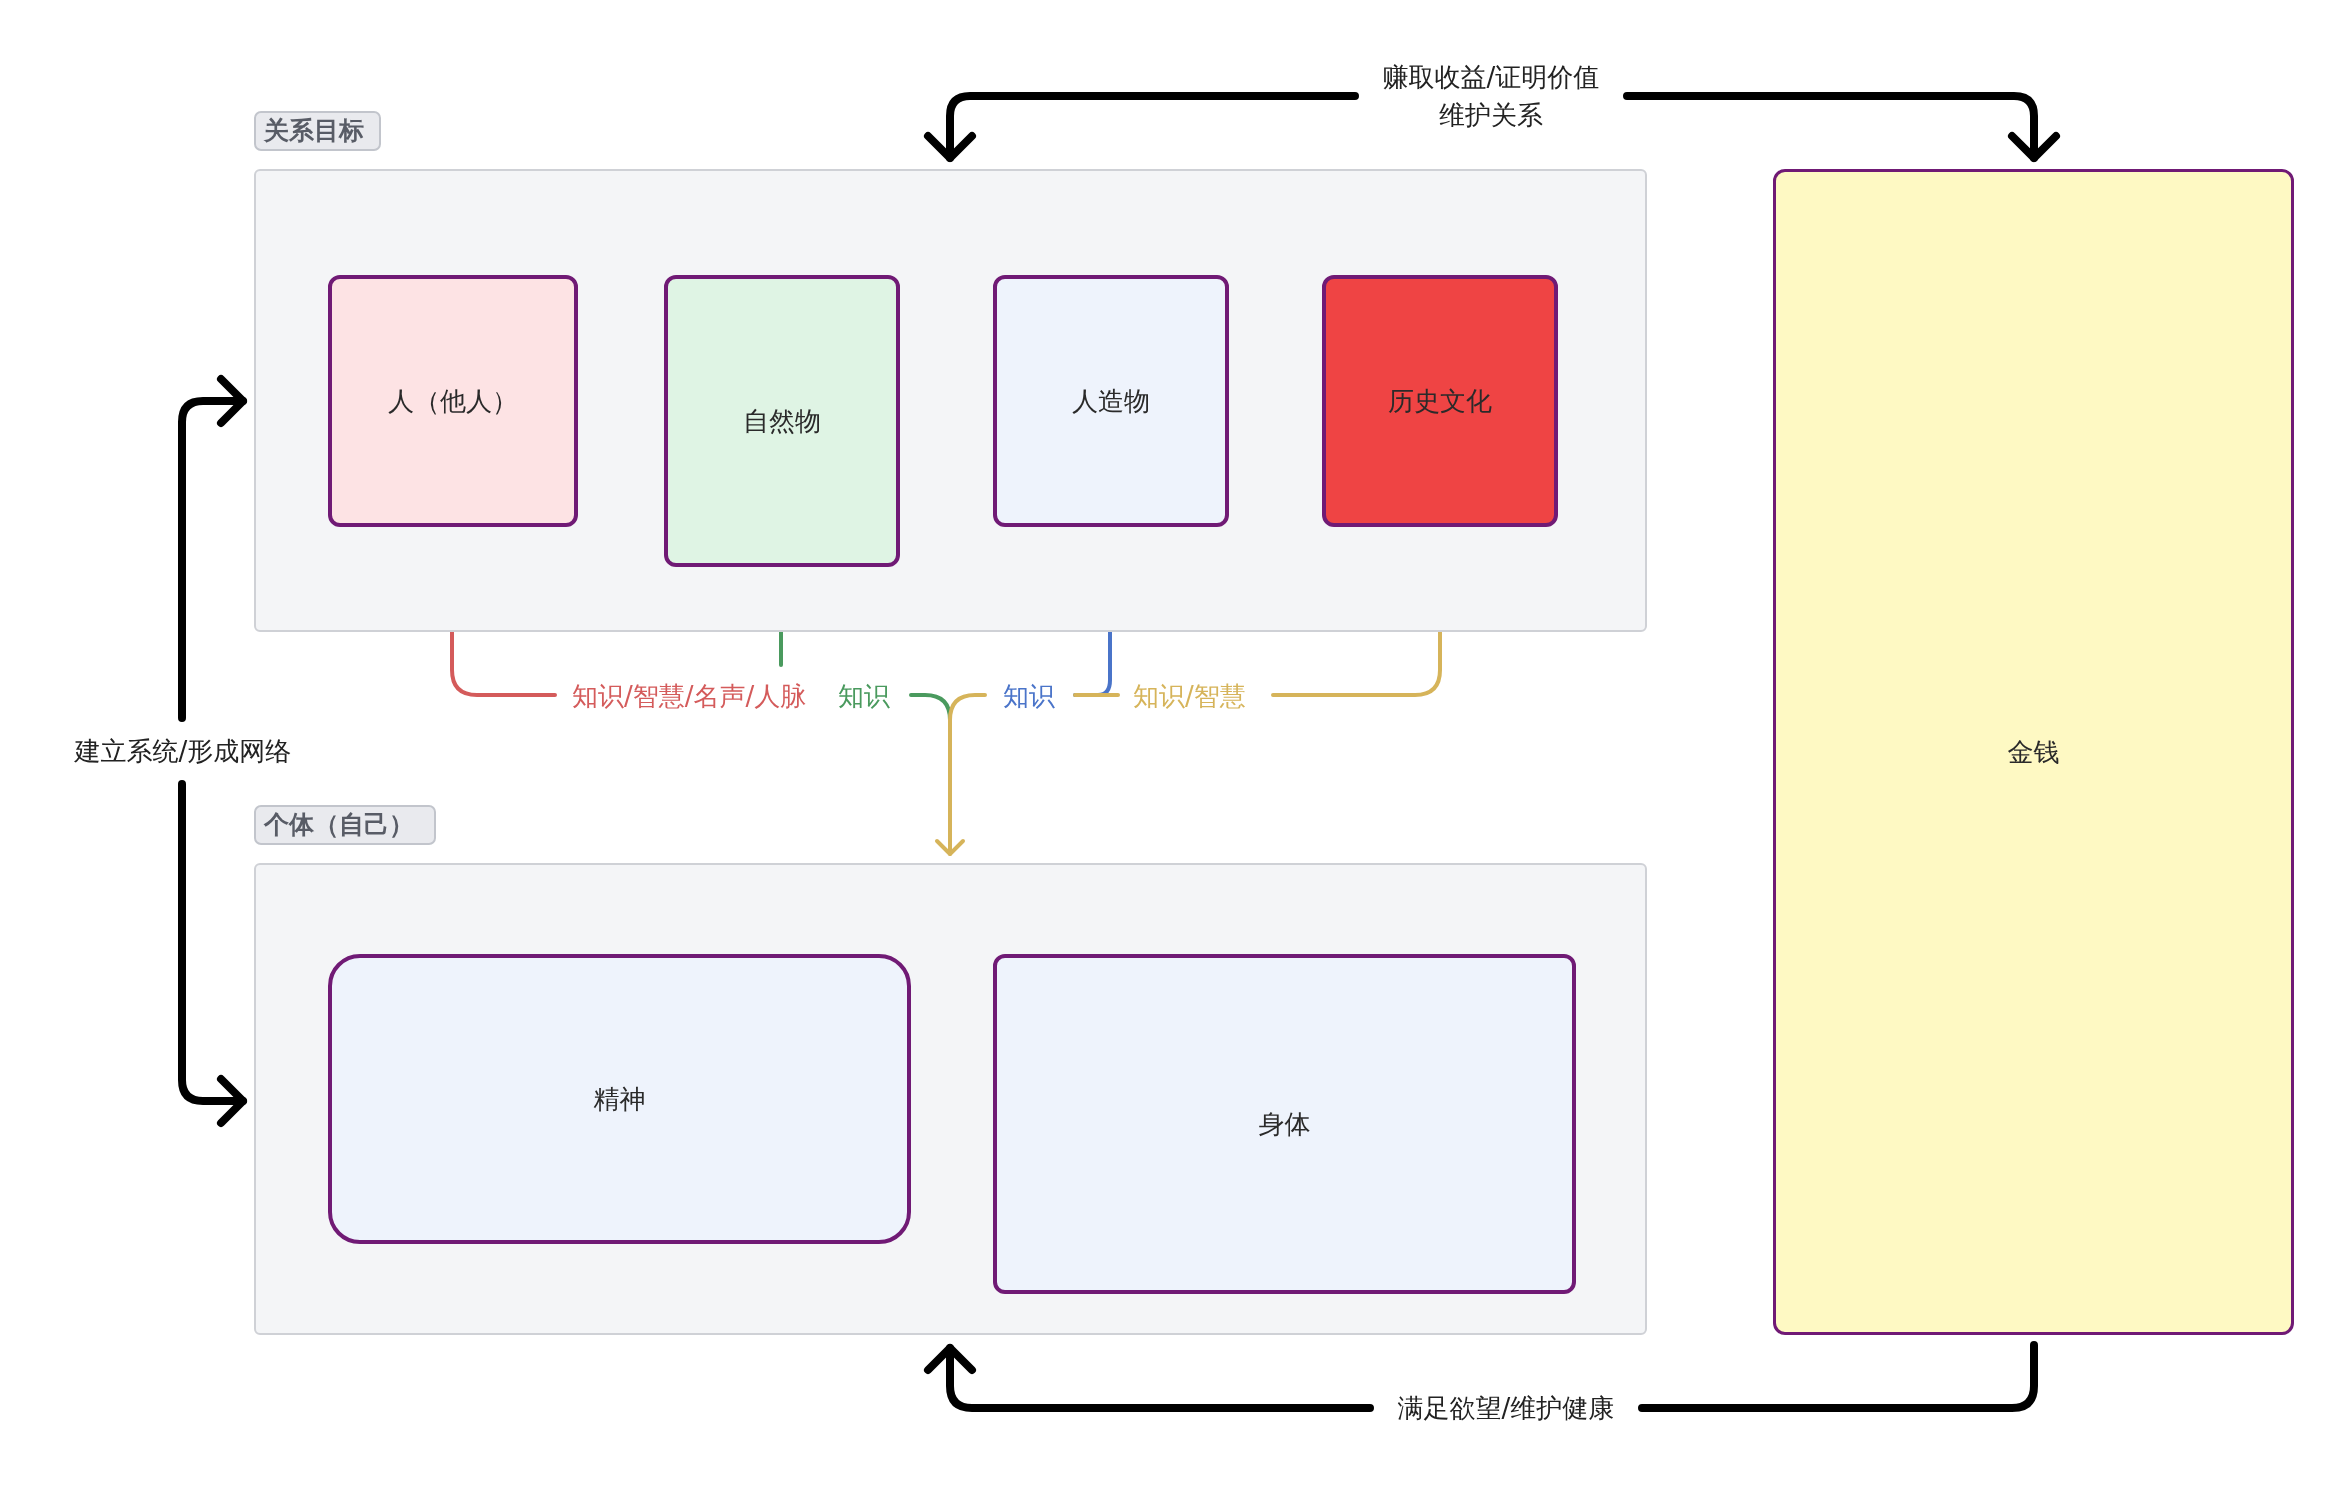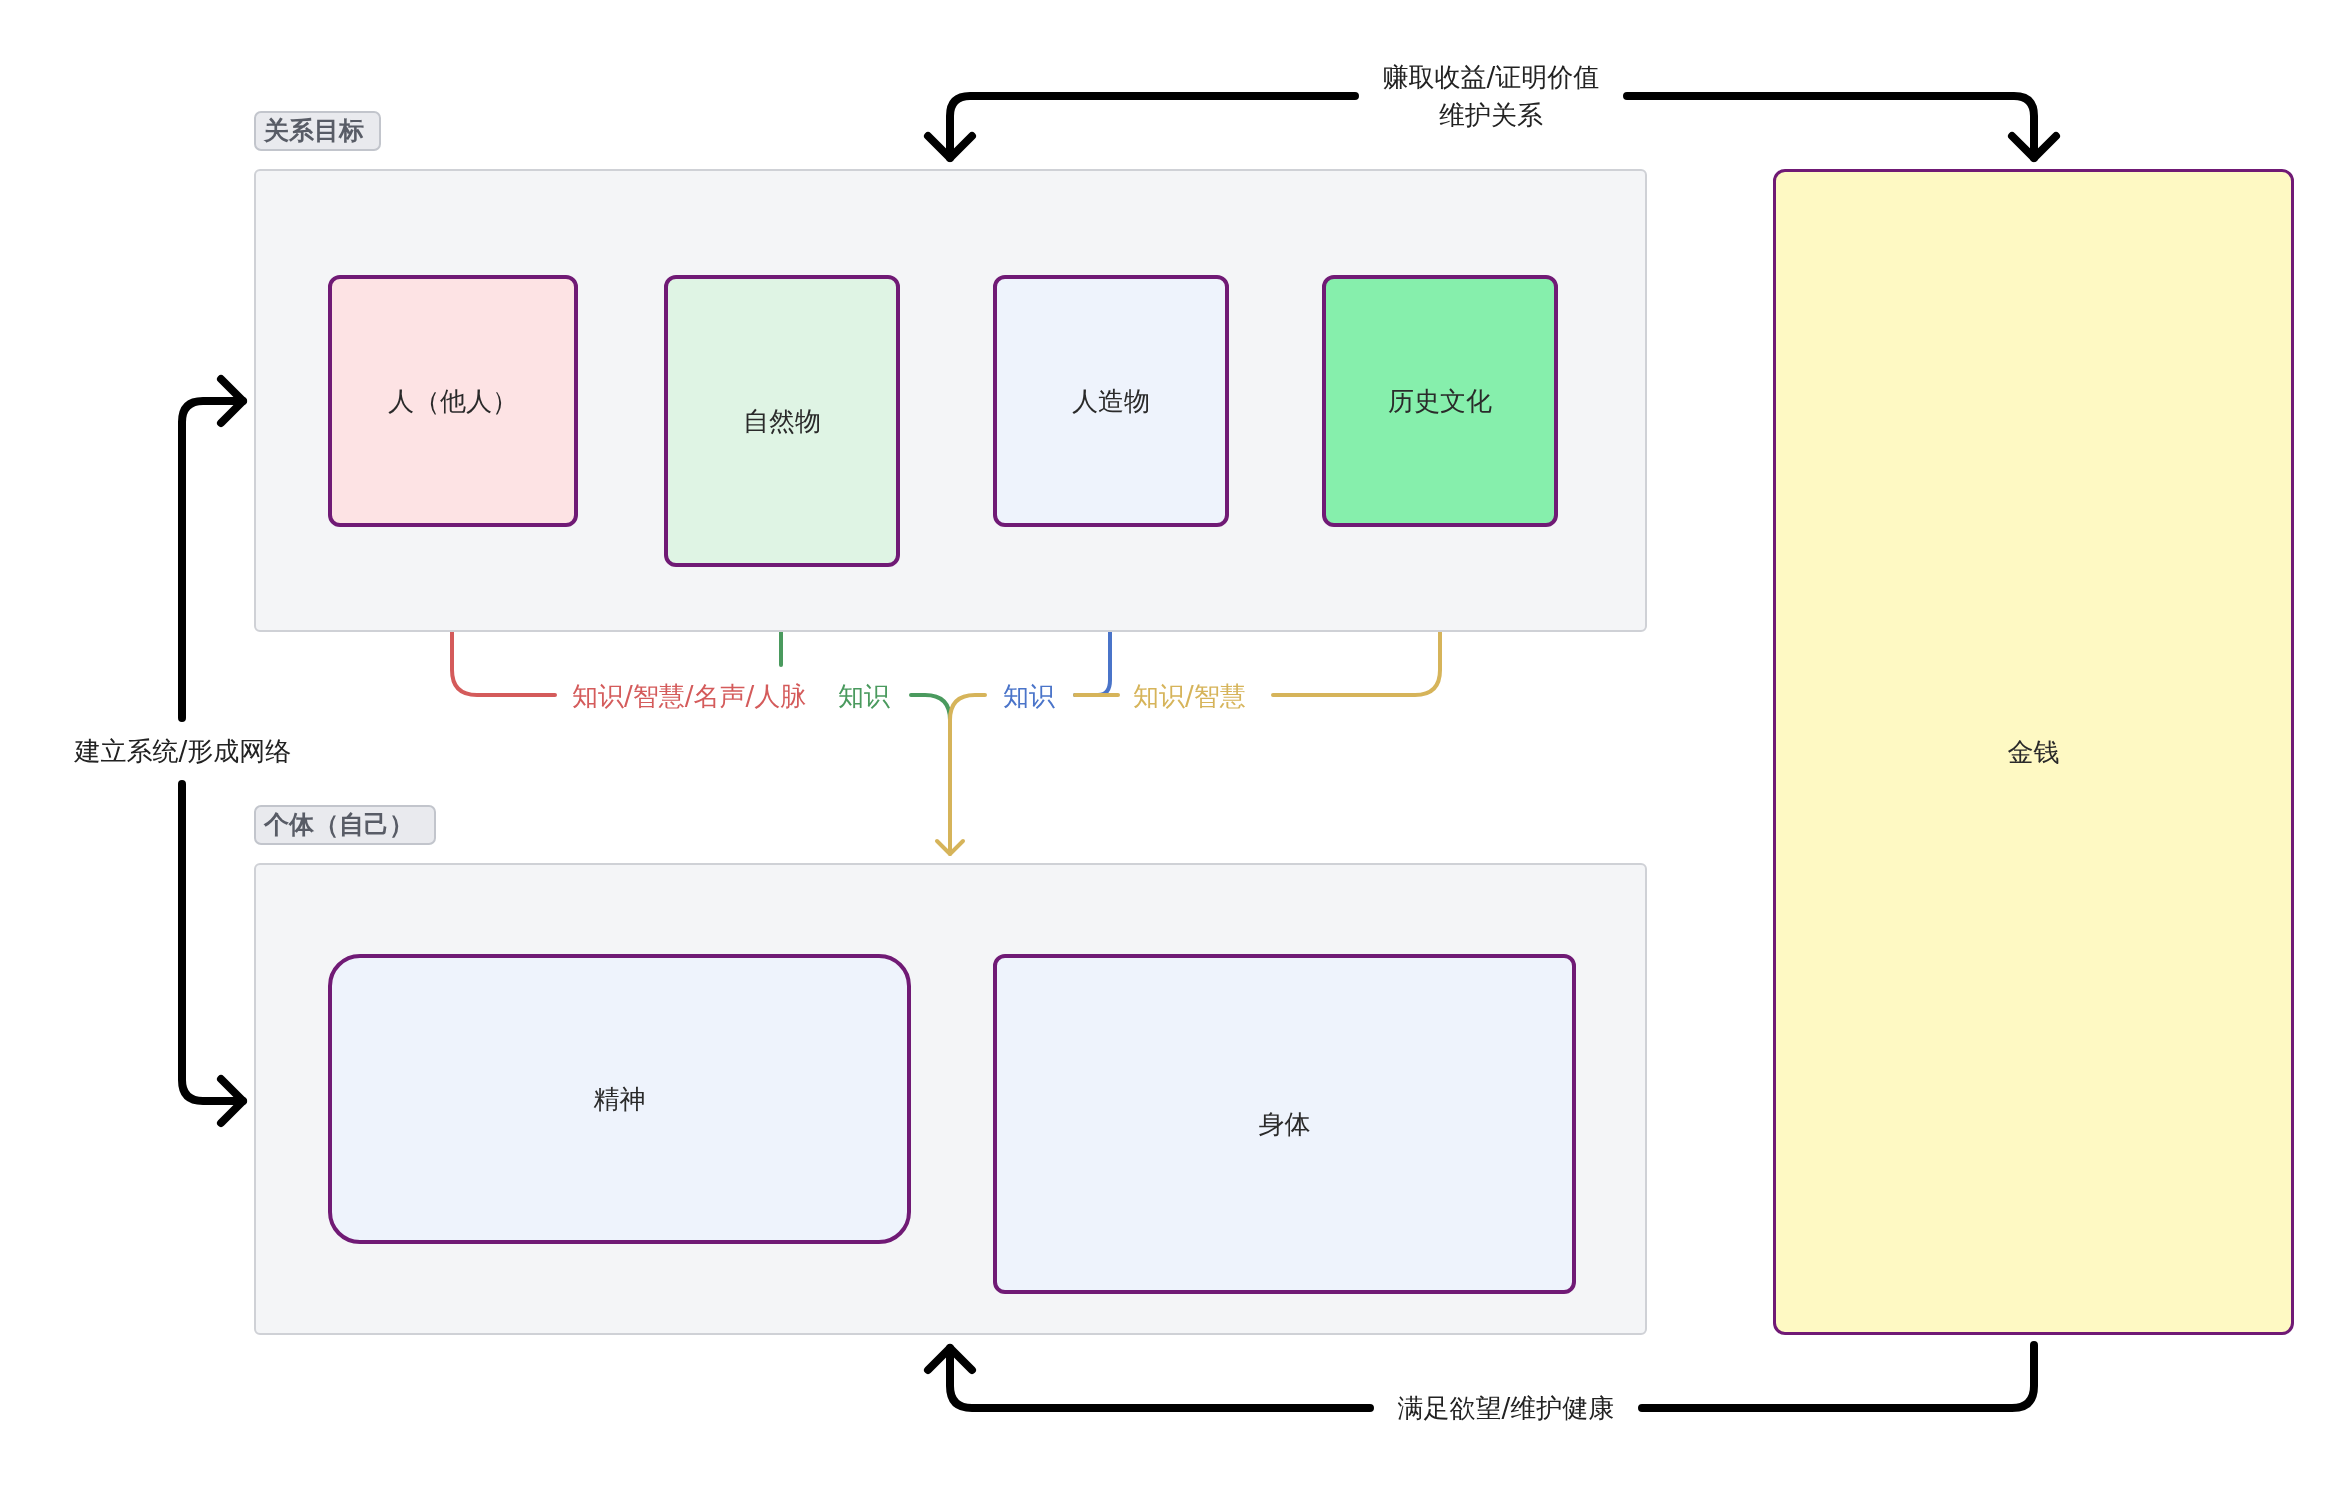--- a/index.html
+++ b/index.html
@@ -54,21 +54,21 @@
 
 <div class="node" style="left:328px;top:275px;width:250px;height:252px;background:#fde3e4;">
     <span>人（他人）</span>
   </div>
 <div class="node" style="left:664px;top:275px;width:236px;height:292px;background:#dff4e4;">
     <span>自然物</span>
   </div>
 <div class="node" style="left:993px;top:275px;width:236px;height:252px;background:#eef3fc;">
     <span>人造物</span>
   </div>
-<div class="node" style="left:1322px;top:275px;width:236px;height:252px;background:#86efac;">
+<div class="node" style="left:1322px;top:275px;width:236px;height:252px;background:#ef4444;">
     <span>历史文化</span>
   </div>
 
 <div class="group-label" style="left:254px;top:805px;width:182px;height:40px;">个体（自己）</div>
 <div class="group" style="left:254px;top:863px;width:1393px;height:472px;"></div>
 
 <div class="node" style="left:328px;top:954px;width:583px;height:290px;background:#eef3fc;border-radius:32px;">
     <span>精神</span>
   </div>
 <div class="node" style="left:993px;top:954px;width:583px;height:340px;background:#eef3fc;">

